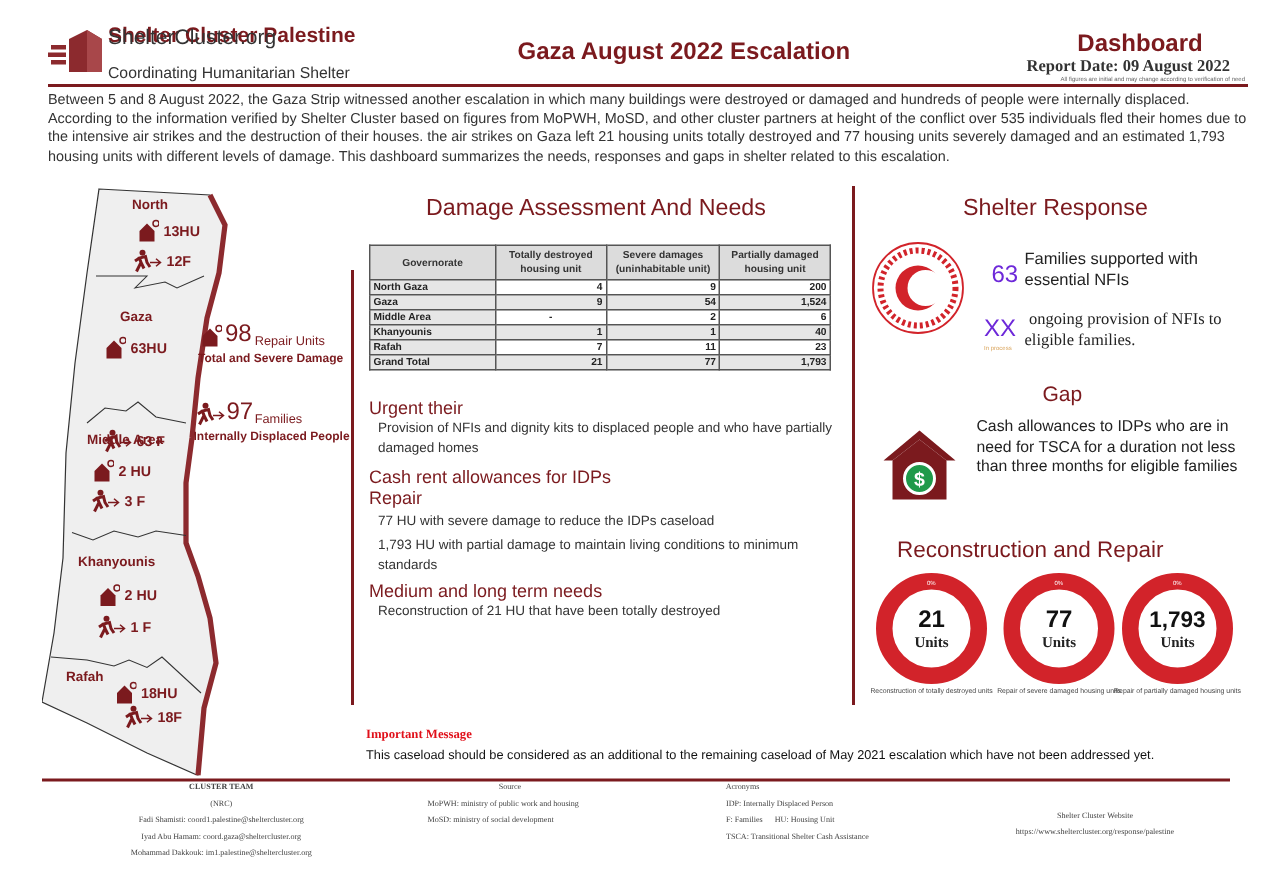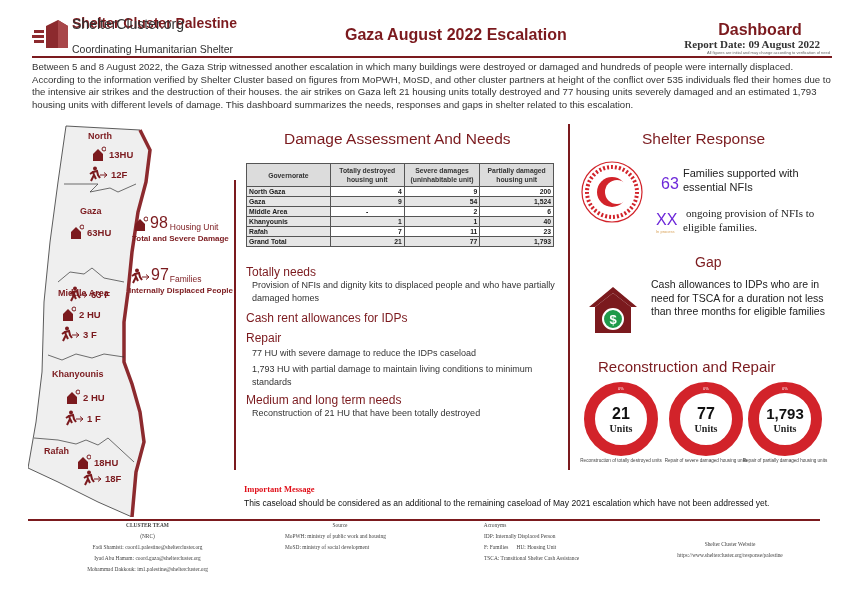--- a/index.html
+++ b/index.html
@@ -165,21 +165,21 @@
     </svg>
   <span>18F</span>
 </div>
 
 <div class="abs" style="left:134px;top:214px;display:flex;align-items:flex-end;gap:2px;">
   <svg class="house-ico" viewBox="0 0 14 16">
       <polygon points="1,8 6,3 11,8 11,15 1,15" fill="#7b1a1e"></polygon>
       <circle cx="12" cy="3" r="2" fill="none" stroke="#7b1a1e" stroke-width="1"></circle>
     </svg>
   <span class="big-stat">98</span>
-  <span class="big-sub">Housing Unit</span>
+  <span class="big-sub">Repair Units</span>
 </div>
 <div class="abs big-cap" style="left:132px;top:234px;">Total and Severe Damage</div>
 <div class="abs" style="left:130px;top:266px;display:flex;align-items:flex-end;gap:1px;">
   <svg class="walk-ico" viewBox="0 0 20 16">
       <circle cx="7" cy="2.5" r="2" fill="#7b1a1e"></circle>
       <path d="M3,15 L6,9 L5,6 L9,5 L10,9 L12,12 M6,9 L8,13 M5,6 L2,8" stroke="#7b1a1e" stroke-width="2" fill="none"></path>
       <path d="M12,9 L19,9 M16,6.5 L19,9 L16,11.5" stroke="#7b1a1e" stroke-width="1" fill="none"></path>
     </svg>
   <span class="big-stat">97</span>
   <span class="big-sub">Families</span>
@@ -233,24 +233,24 @@
     <tr class="alt">
       <td class="gov">Grand Total</td>
       <td class="num">21</td>
       <td class="num">77</td>
       <td class="num">1,793</td>
     </tr>
   </tbody>
 </table>
 
 <div class="abs" style="left:246px;top:265px;width:320px;">
-  <div class="need-h">Totally needs</div>
+  <div class="need-h">Urgent their</div>
   <div class="need-t" style="padding-left:6px;">Provision of NFIs and dignity kits to displaced people and who have partially damaged homes</div>
   <div class="need-h" style="margin-top:6px;">Cash rent allowances for IDPs</div>
-  <div class="need-h" style="margin-top:6px;">Repair</div>
+  <div class="need-h" style="margin-top:0;">Repair</div>
   <div class="need-t" style="padding-left:6px;margin-top:2px;">77 HU with severe damage to reduce the IDPs caseload</div>
   <div class="need-t" style="padding-left:6px;margin-top:3px;">1,793 HU with partial damage to maintain living conditions to minimum standards</div>
   <div class="need-h" style="margin-top:4px;">Medium and long term needs</div>
   <div class="need-t" style="padding-left:6px;">Reconstruction of 21 HU that have been totally destroyed</div>
 </div>
 
 <div class="abs sec-title" style="left:642px;top:130px;">Shelter Response</div>
 <svg class="abs" style="left:580px;top:160px;width:64px;height:64px;" viewBox="0 0 64 64">
   <circle cx="32" cy="32" r="30" fill="#fff" stroke="#d2232a" stroke-width="1.2"></circle>
   <circle cx="32" cy="32" r="25" fill="none" stroke="#d2232a" stroke-width="4" stroke-dasharray="2 2"></circle>

